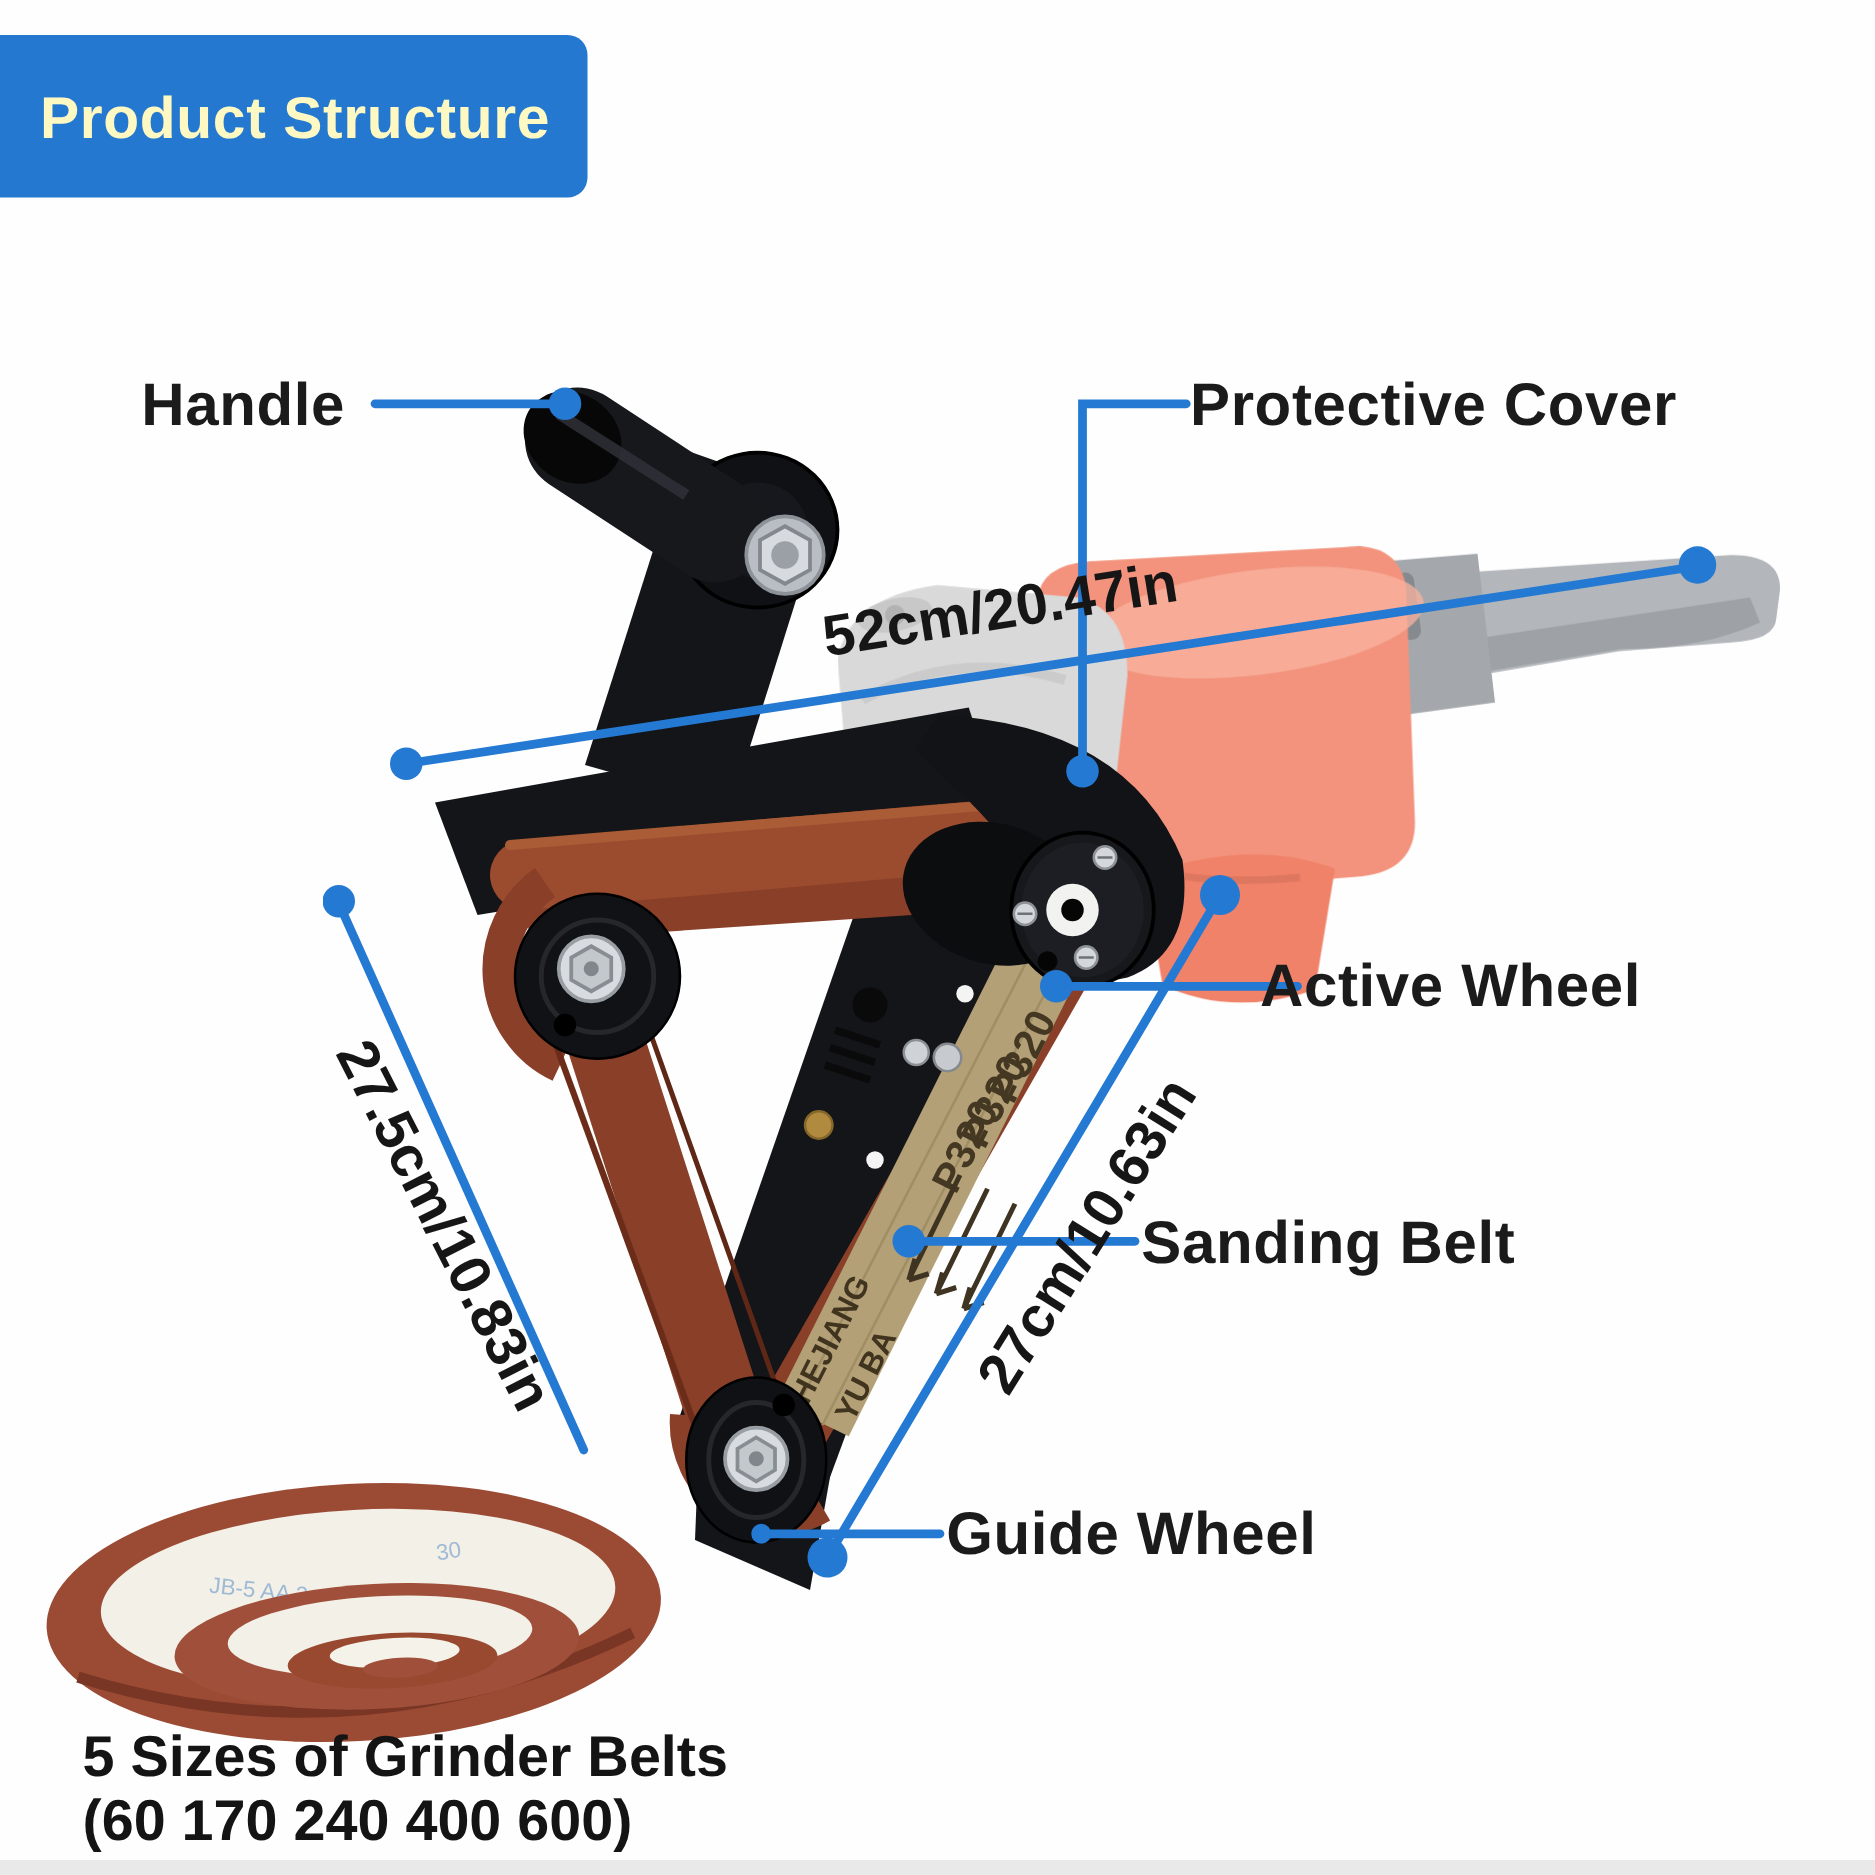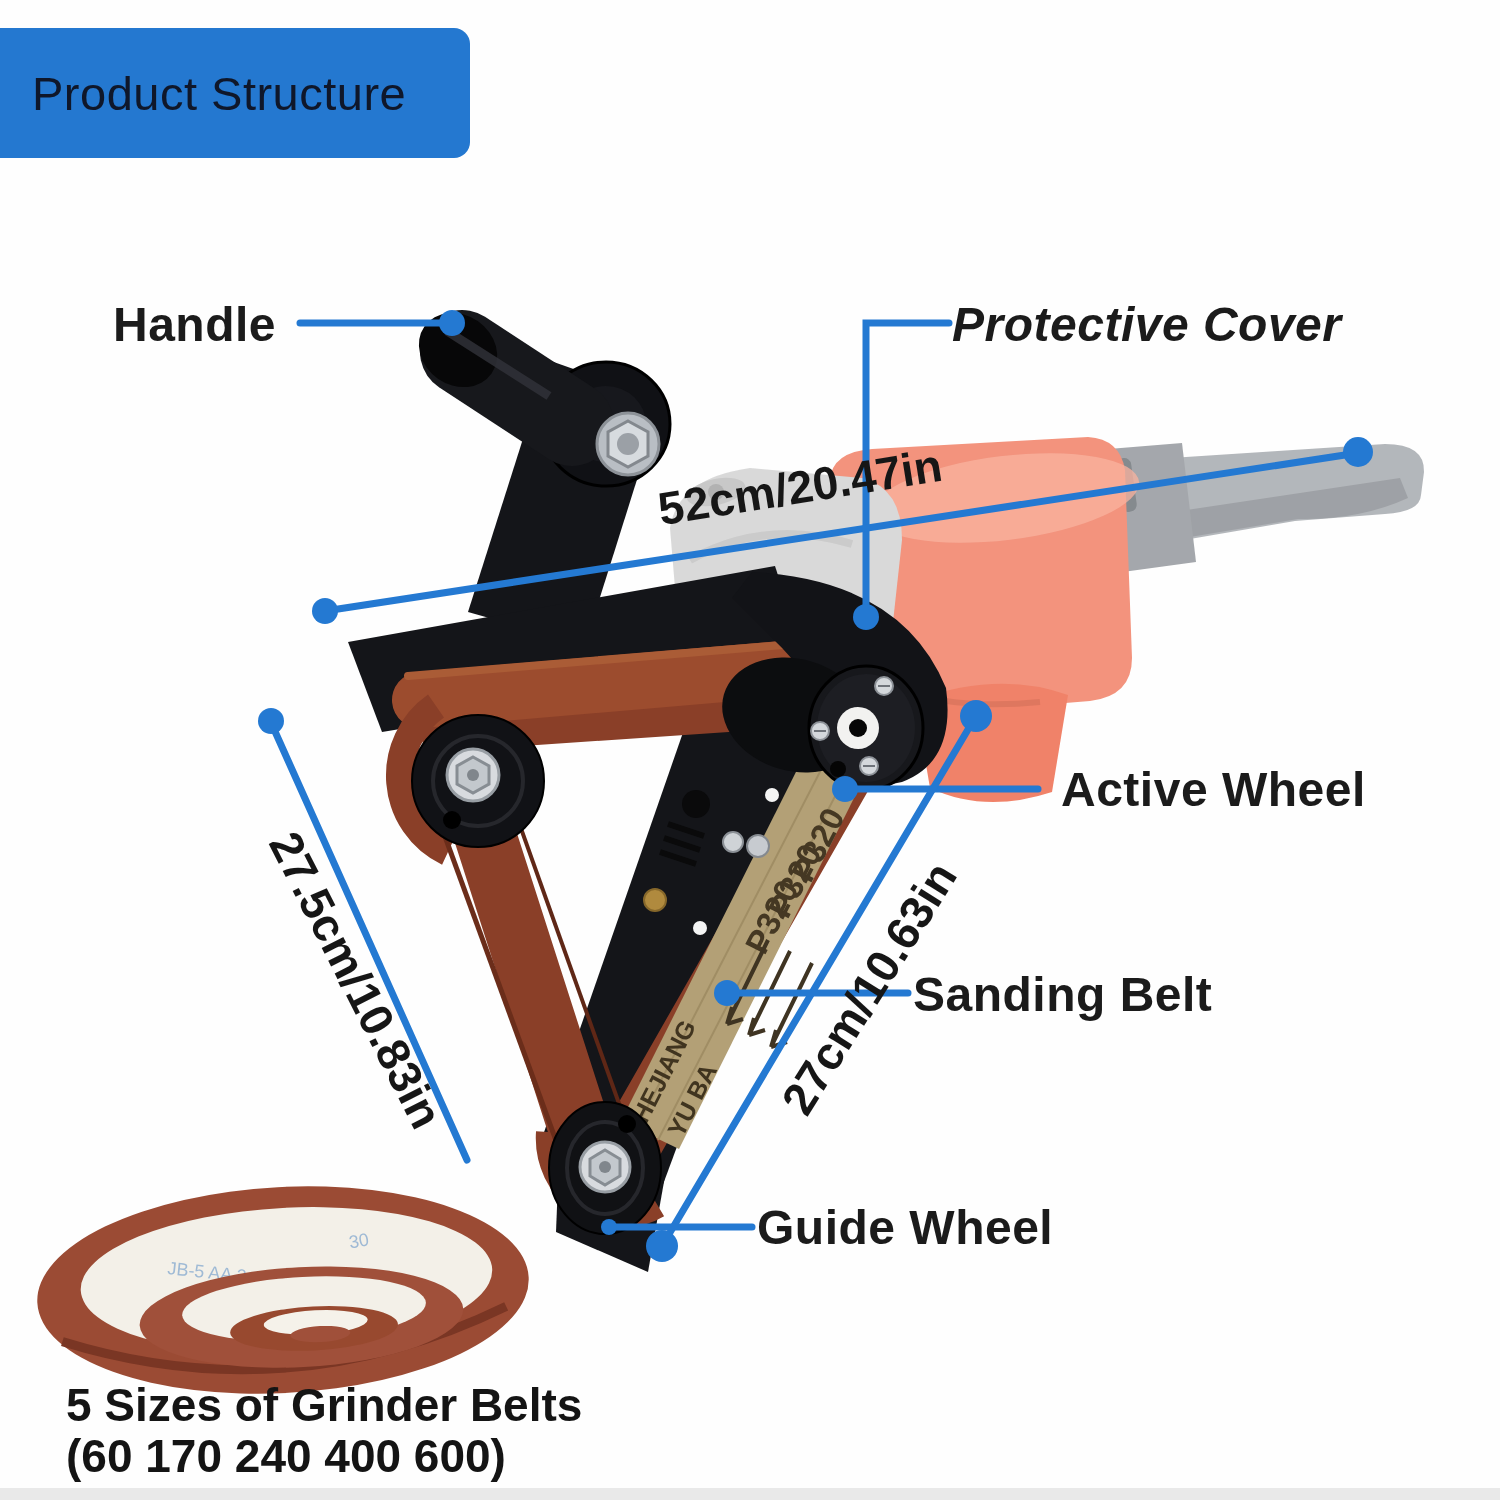--- a/index.html
+++ b/index.html
@@ -2,26 +2,26 @@
 <html style="--accent: #2479d2; --banner: #2478d0;"><head>
 <meta charset="utf-8">
 <style>
   html,body{margin:0;padding:0;background:#ffffff;}
   .canvas{position:relative;width:1500px;height:1500px;overflow:hidden;background:#fefefe;
           font-family:"Liberation Sans", sans-serif;}
   svg{position:absolute;left:0;top:0;z-index:1;}
   .banner{position:absolute;left:0;top:28px;width:438px;height:130px;z-index:3;
           background:var(--banner,#2478d0);border-radius:0 16px 16px 0;
           display:flex;align-items:center;padding-left:32px;}
-  .banner span{color:#0f172a;font-size:47px;font-weight:normal;letter-spacing:.5px;}
+  .banner span{color:#fef9c3;font-size:47px;font-weight:bold;letter-spacing:.5px;}
   .lbl{position:absolute;z-index:3;color:#1b1b1b;font-size:48px;font-weight:bold;
        white-space:nowrap;letter-spacing:.5px;text-align:right;}
   .lbl-handle{left:113px;top:297px;}
-  .lbl-protective{left:952px;top:297px;font-style:italic;}
-  .lbl-active{left:1061px;top:762px;}
+  .lbl-protective{left:952px;top:297px;}
+  .lbl-active{left:1008px;top:762px;}
   .lbl-sanding{left:913px;top:967px;}
   .lbl-guide{left:757px;top:1200px;}
   .dim{position:absolute;z-index:3;color:#161616;font-size:46px;font-weight:bold;
        white-space:nowrap;transform-origin:center;}
   .dim-52{left:800px;top:487px;transform:translate(-50%,-50%) rotate(-9deg);}
   .dim-275{left:356px;top:980px;transform:translate(-50%,-50%) rotate(63deg);}
   .dim-27{left:869px;top:988px;transform:translate(-50%,-50%) rotate(-58deg);}
   .caption{position:absolute;left:66px;top:1380px;z-index:3;color:#141414;
            font-size:46px;font-weight:bold;line-height:1.1;white-space:nowrap;}
   .anno{stroke:var(--accent,#2479d2);stroke-width:7;fill:none;stroke-linecap:round;}

